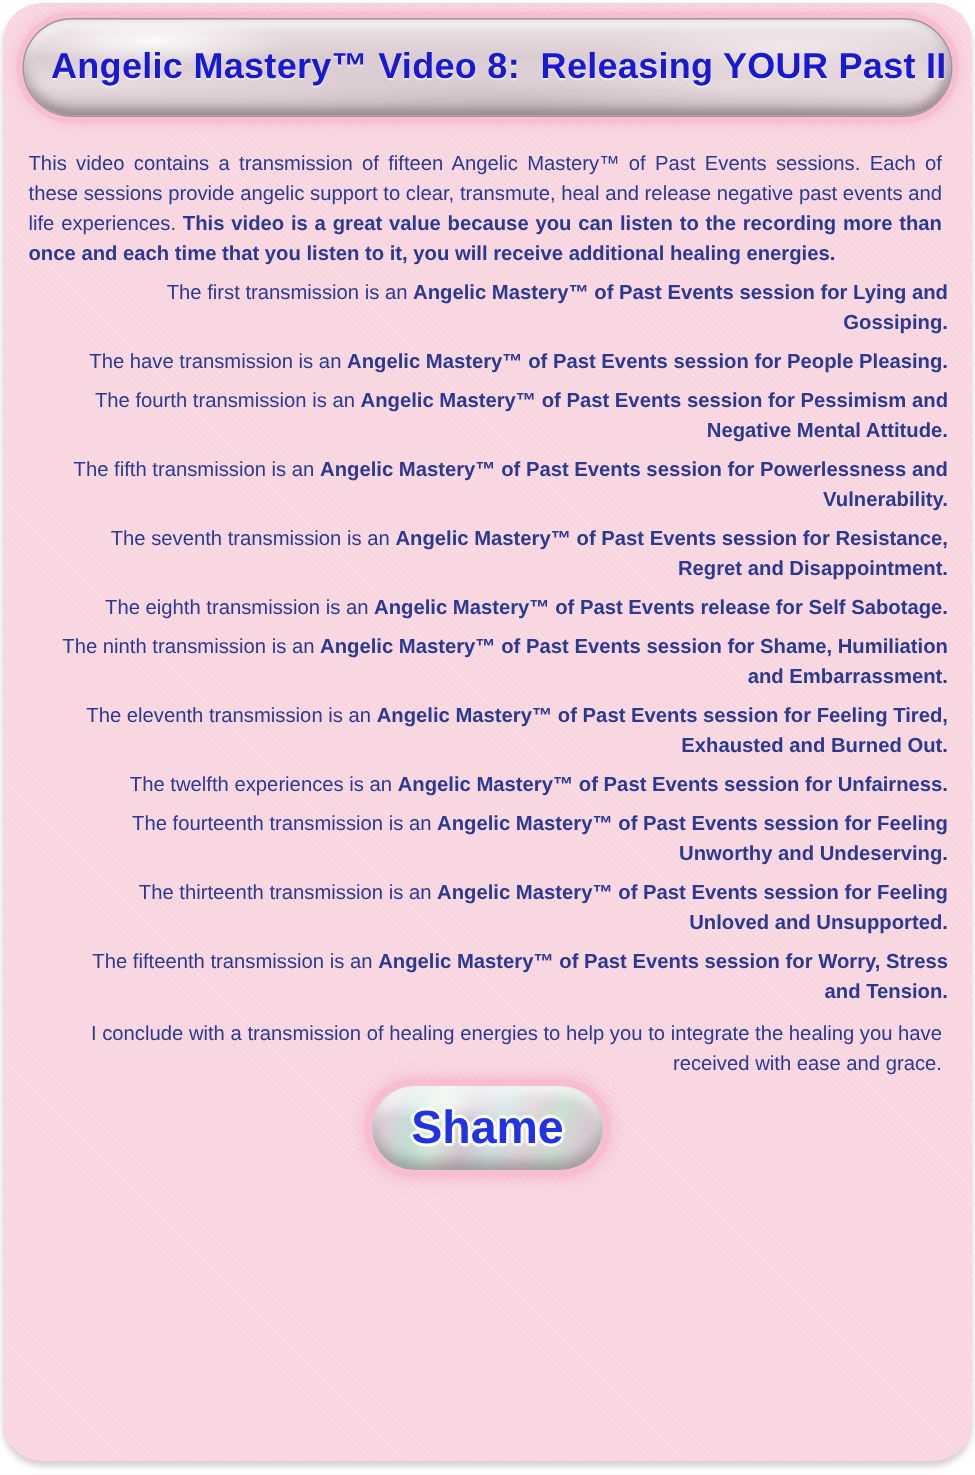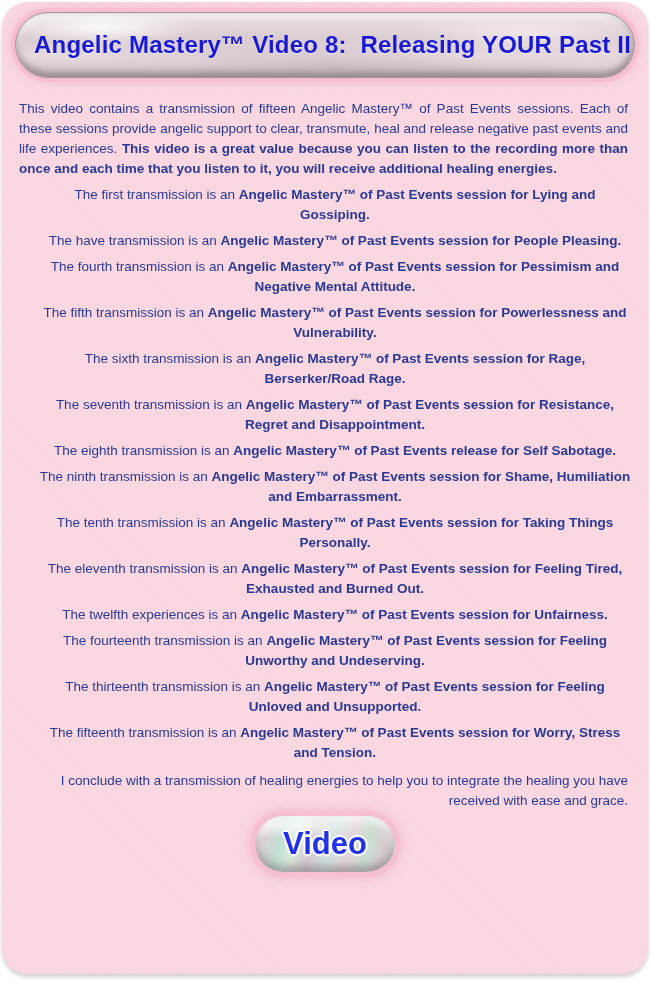--- a/index.html
+++ b/index.html
@@ -62,21 +62,21 @@
     font-size:13.5px;
     line-height:20px;
     margin:0;
   }
   .intro{
     margin:21px 20px 0 17px;
     text-align:justify;
   }
   .item{
     margin:6px 16px 0 36px;
-    text-align:center;
+    text-align:right;
   }
   .closing{
     margin:8px 20px 0 16px;
     text-align:right;
   }
   .order-wrap{
     text-align:center;
     margin-top:5px;
   }
   .order-button{
@@ -129,39 +129,33 @@
     </p>
 
     <p class="item">
       <span>The fourth transmission is an </span><b>Angelic Mastery™ of Past Events session for Pessimism and Negative Mental Attitude.</b>
     </p>
 
     <p class="item">
       <span>The fifth transmission is an </span><b>Angelic Mastery™ of Past Events session for Powerlessness and Vulnerability.</b>
     </p>
 
-    <p class="item">
-      <span>The sixth transmission is an </span><b>Angelic Mastery™ of Past Events session for Rage, Berserker/Road Rage.</b>
-    </p>
 
     <p class="item">
       <span>The seventh transmission is an </span><b>Angelic Mastery™ of Past Events session for Resistance, Regret and Disappointment.</b>
     </p>
 
     <p class="item">
       <span>The eighth transmission is an </span><b>Angelic Mastery™ of Past Events release for Self Sabotage.</b>
     </p>
 
     <p class="item">
       <span>The ninth transmission is an </span><b>Angelic Mastery™ of Past Events session for Shame, Humiliation and Embarrassment.</b>
     </p>
 
-    <p class="item">
-      <span>The tenth transmission is an </span><b>Angelic Mastery™ of Past Events session for Taking Things Personally.</b>
-    </p>
 
     <p class="item">
       <span>The eleventh transmission is an </span><b>Angelic Mastery™ of Past Events session for Feeling Tired, Exhausted and Burned Out.</b>
     </p>
 
     <p class="item">
       <span>The twelfth experiences is an </span><b>Angelic Mastery™ of Past Events session for Unfairness.</b>
     </p>
 
     <p class="item">
@@ -173,16 +167,16 @@
     </p>
 
     <p class="item">
       <span>The fifteenth transmission is an </span><b>Angelic Mastery™ of Past Events session for Worry, Stress and Tension.</b>
     </p>
   </div>
 
   <p class="closing">I conclude with a transmission of healing energies to help you to integrate the healing you have received with ease and grace.</p>
 
   <div class="order-wrap">
-    <button class="order-button">Video</button>
+    <button class="order-button">Shame</button>
   </div>
 
 </div>
 
 </body></html>

